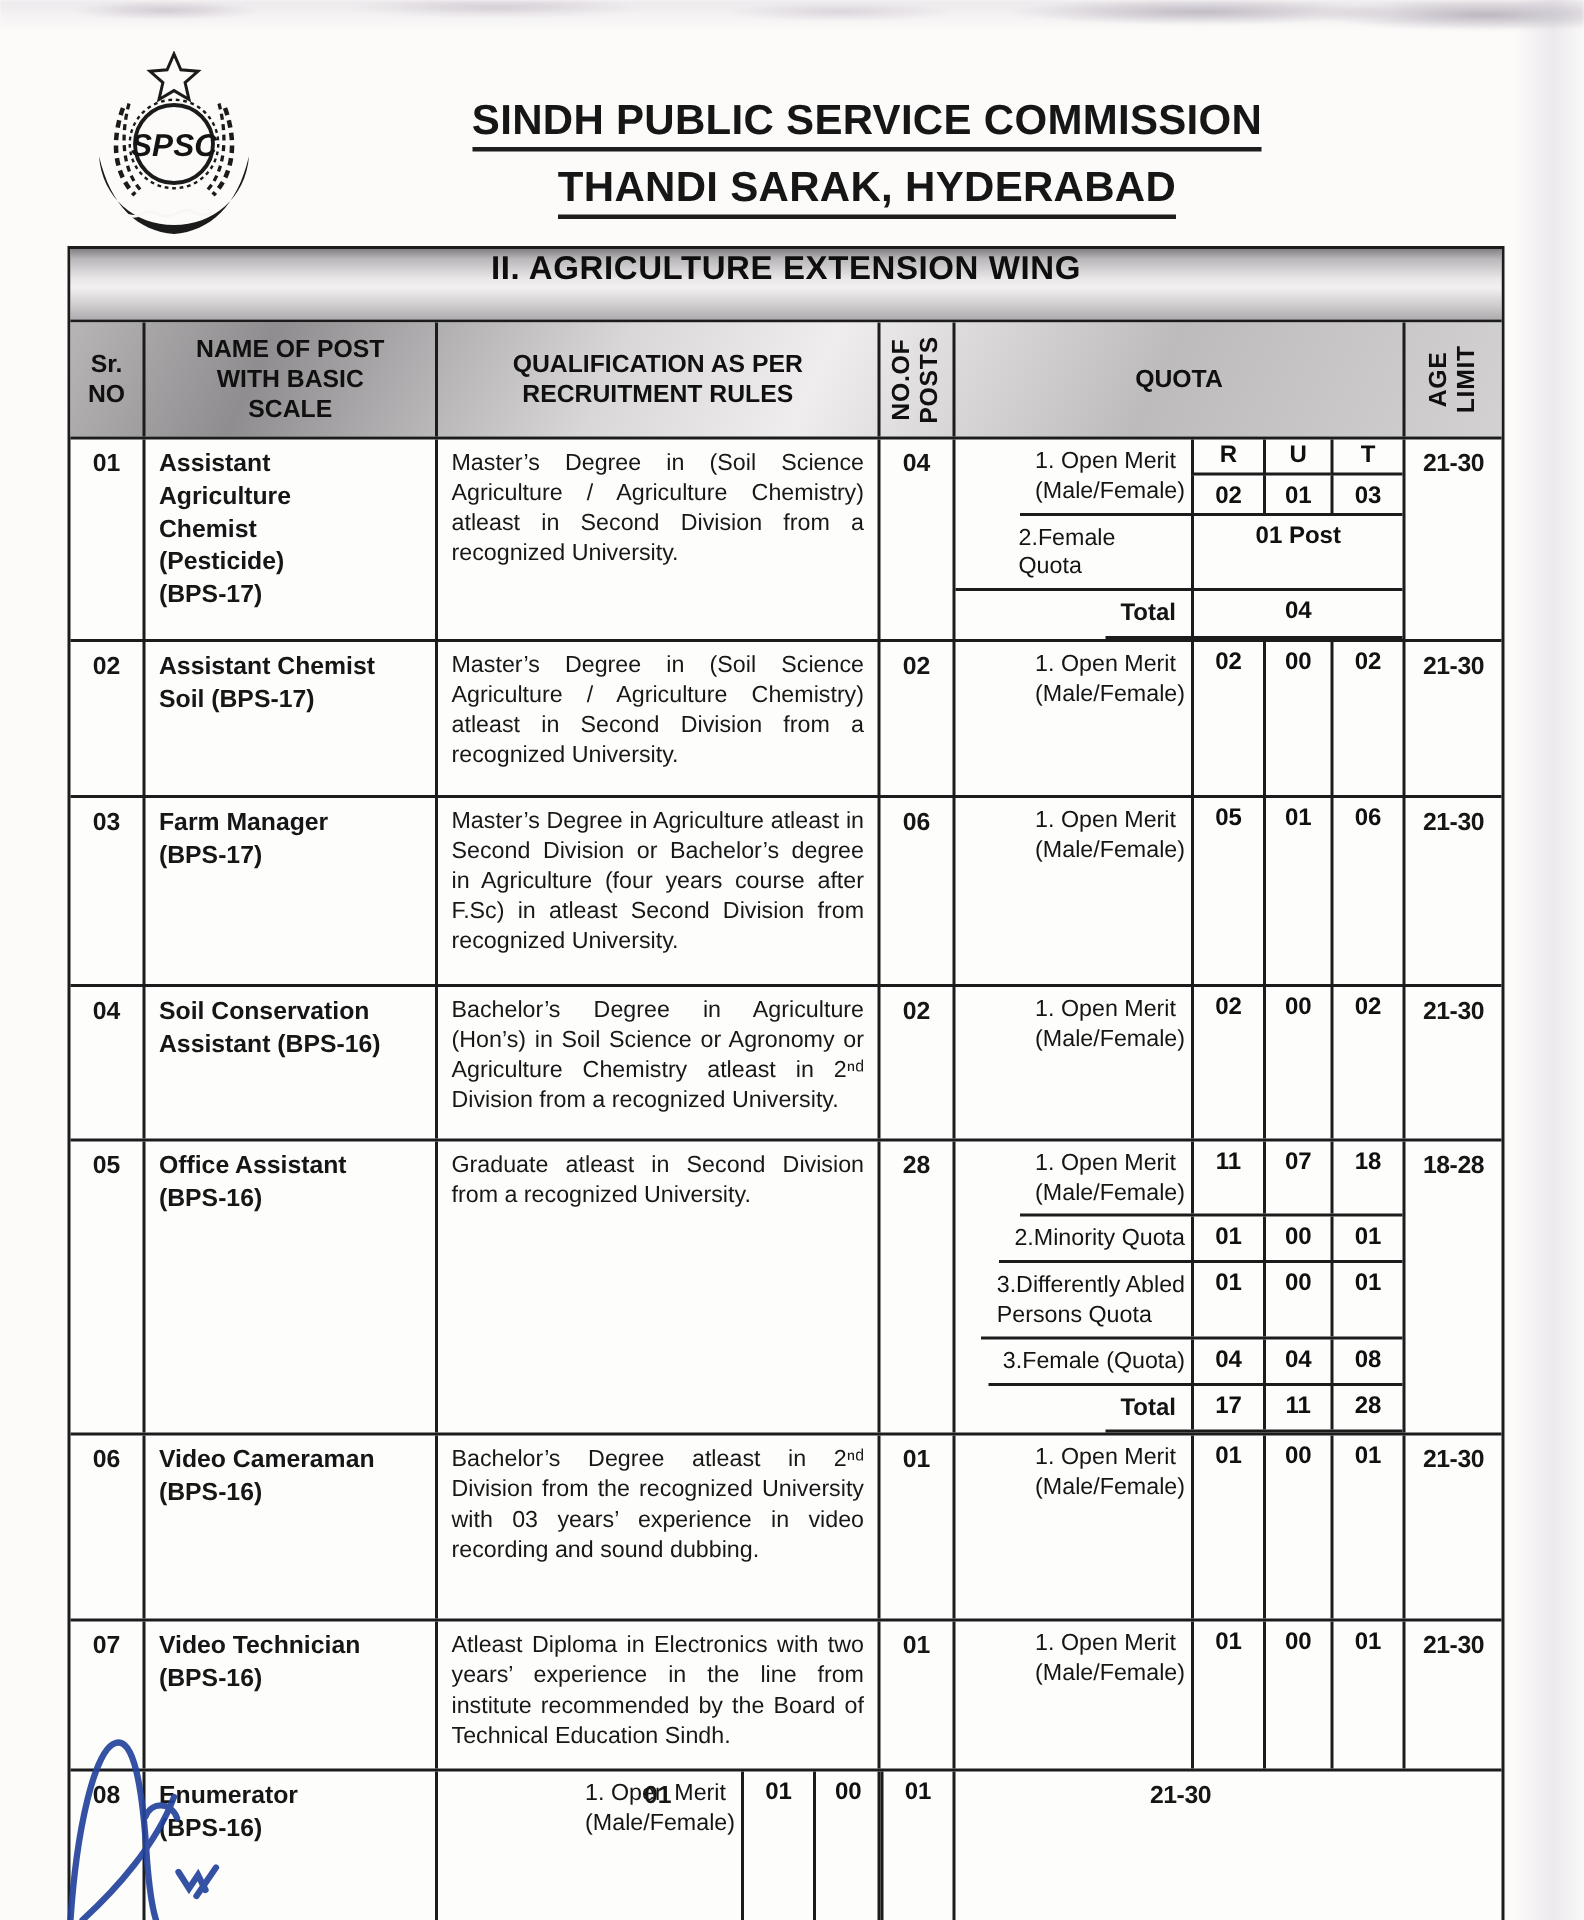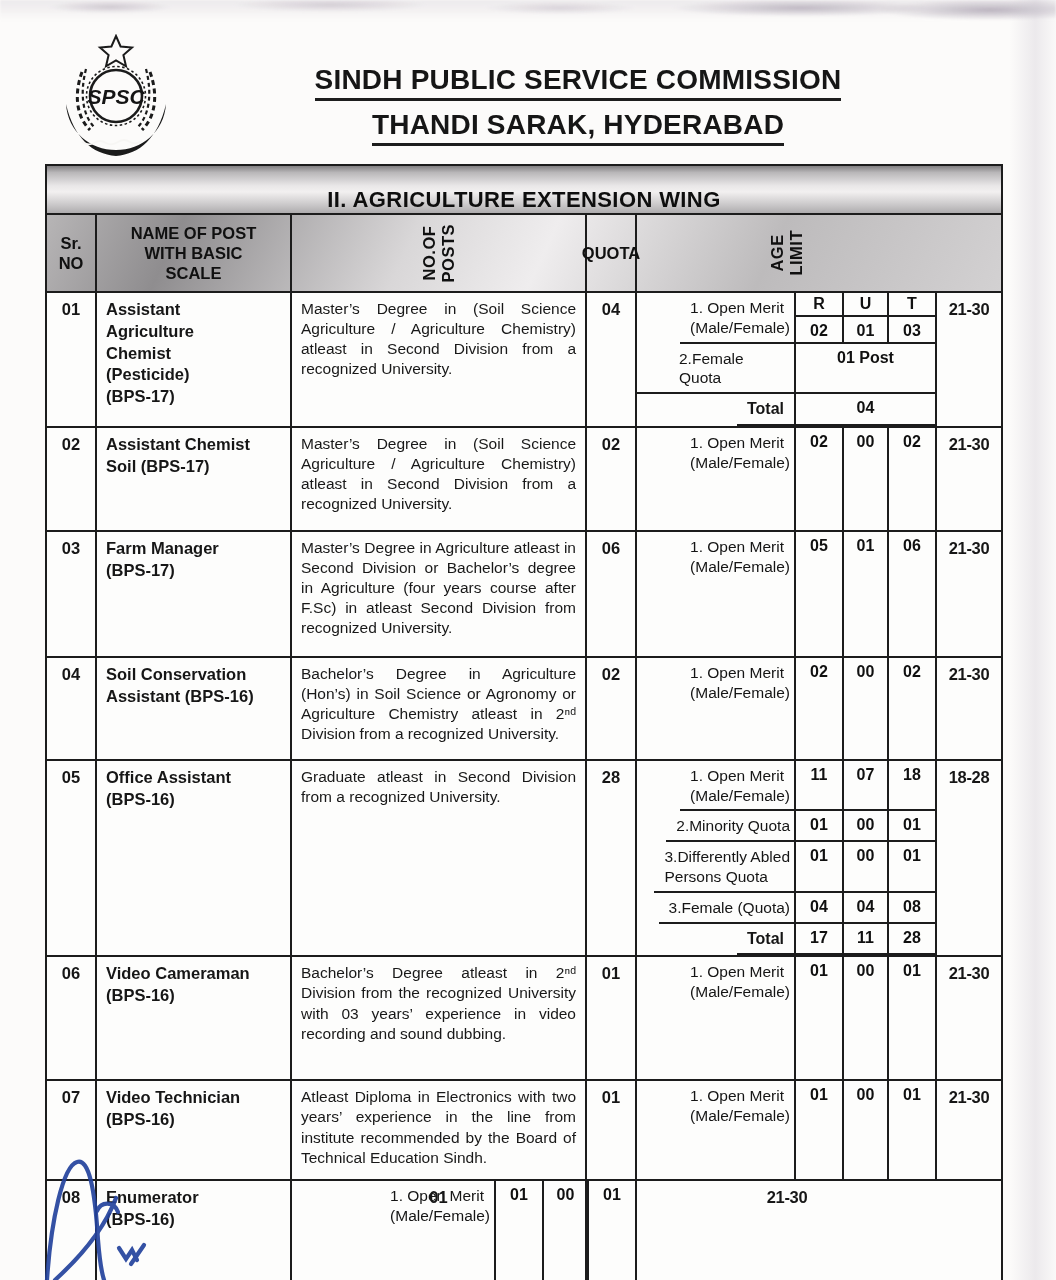--- a/index.html
+++ b/index.html
@@ -38,21 +38,21 @@
   .address-title{margin-top:6px;}
 
   
   .doc-table{
     position:absolute;left:45px;top:164px;width:958px;
     border:2.5px solid #1c1c1c;background:#fdfdfc;
     box-sizing:border-box;
   }
   .section-banner{
     height:47px;border-bottom:2.5px solid #1c1c1c;
-    display:flex;align-items:flex-end;justify-content:center;
+    display:flex;align-items:flex-start;justify-content:center;
     background:linear-gradient(180deg,#828082 0%,#b9b7b9 14%,#e9e7e8 42%,#f2f0f0 55%,#cecccd 80%,#aeacae 100%);
     font-weight:700;font-size:22px;letter-spacing:.4px;color:#0e0e0e;
   }
   .t-head{
     display:grid;grid-template-columns:50px 195px 295px 50px 1fr 64px;
     height:76px;border-bottom:2.5px solid #1c1c1c;
     background:linear-gradient(115deg,#b7b5b6 0%,#8f8d8f 14%,#d9d7d8 38%,#efedee 52%,#bdbbbc 75%,#d3d1d2 100%);
   }
   .t-head .hcell{
     border-right:2.5px solid #1c1c1c;
@@ -137,20 +137,22 @@
 <div class="doc-table">
   <div class="section-banner">
     <span>II. AGRICULTURE EXTENSION WING</span>
   </div>
   <div class="t-head">
     <div class="hcell">Sr.
 NO</div>
     <div class="hcell">NAME OF POST
 WITH BASIC
 SCALE</div>
+    <div class="hcell">QUALIFICATION AS PER
+RECRUITMENT RULES</div>
     <div class="hcell"><span class="vertical">NO.OF
 POSTS</span></div>
     <div class="hcell">QUOTA</div>
     <div class="hcell"><span class="vertical">AGE
 LIMIT</span></div>
   </div>
   <div class="t-body">
       <div class="t-row">
     <div class="cell c-sr">01</div>
     <div class="cell c-name">Assistant

